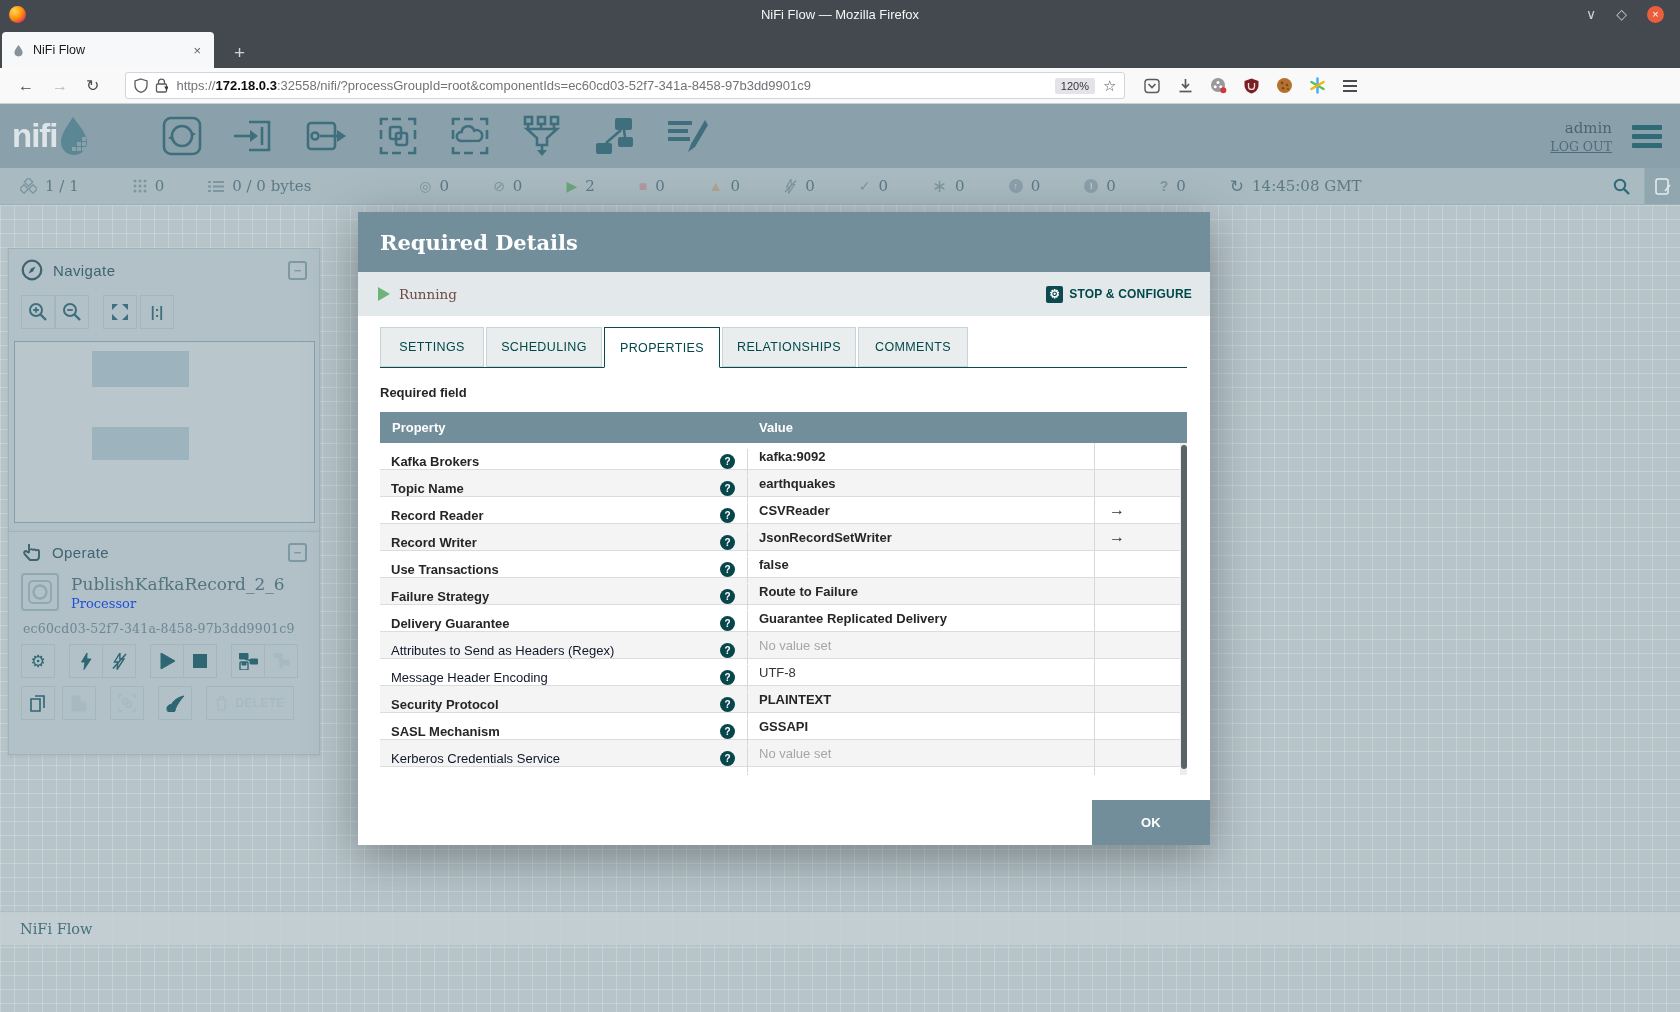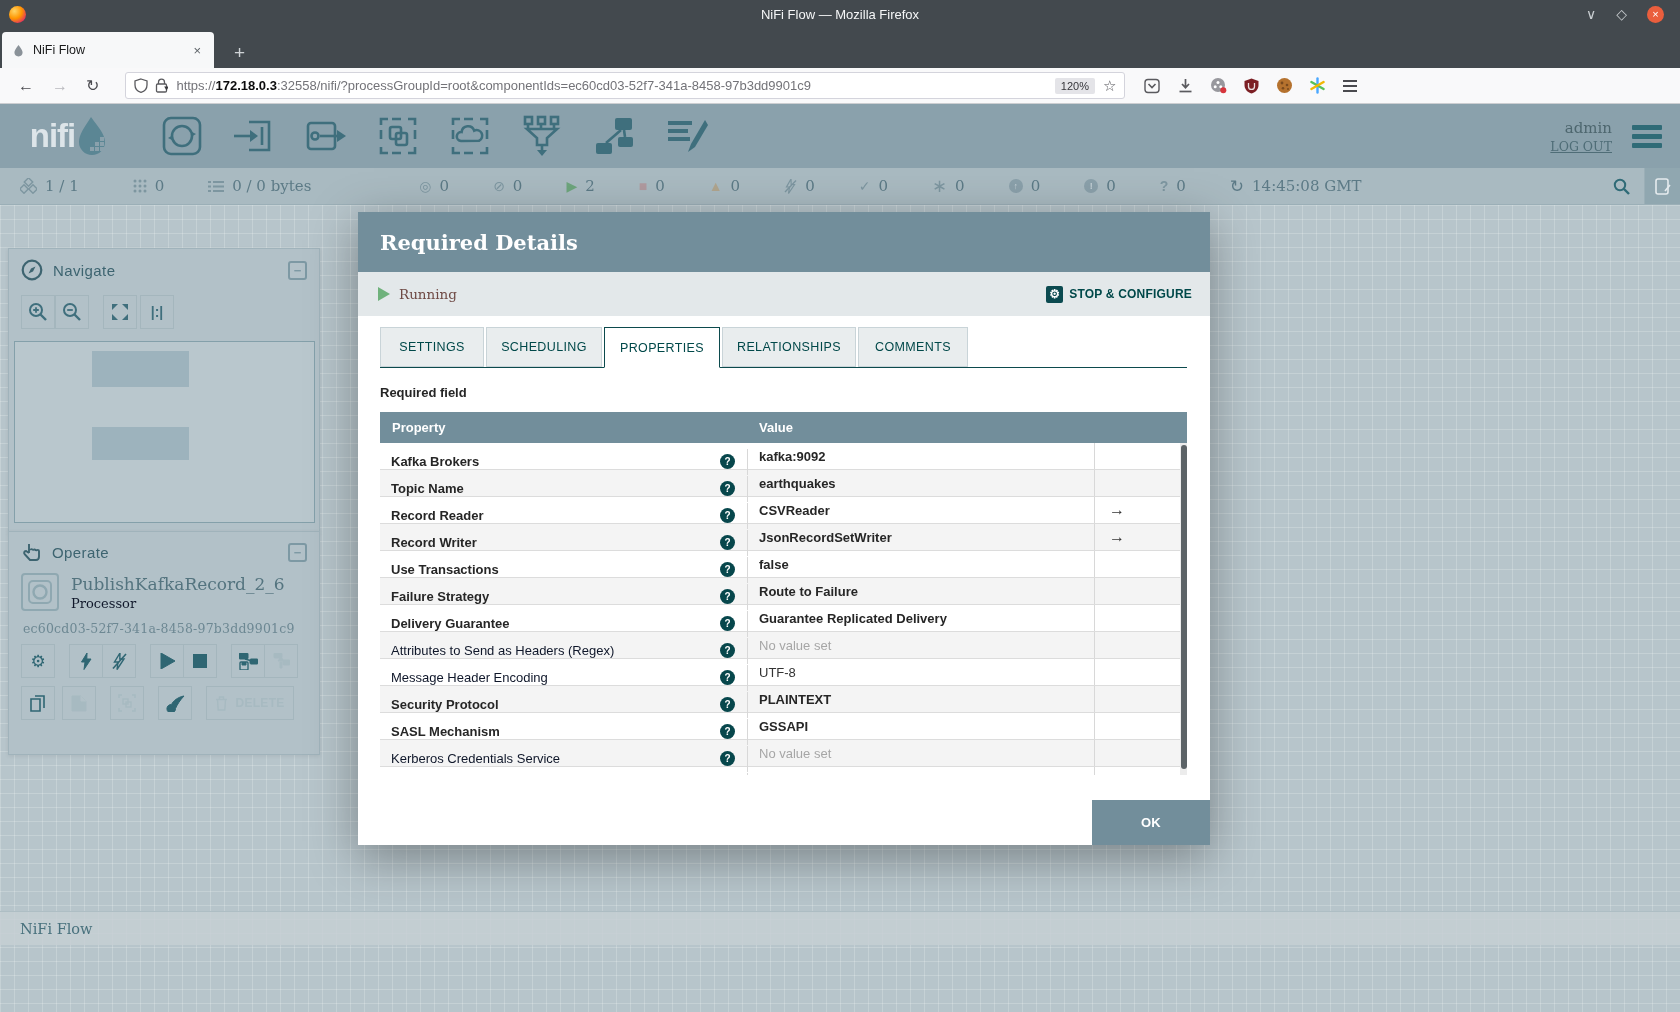--- a/index.html
+++ b/index.html
@@ -36,21 +36,21 @@
   .url-text b { color:#0c0c0d; font-weight:700; }
   .zoom-badge { background:#e4e4e8; border-radius:2px; font-size:11px; color:#35353a; padding:2px 6px; margin:0 8px; }
   .url-star { color:#55555a; font-size:15px; }
   .ff-icons { display:flex; align-items:center; gap:15px; margin-left:18px; }
   .ffi { width:18px; height:18px; display:flex; align-items:center; justify-content:center; }
   .burger { display:flex; flex-direction:column; gap:3px; }
   .burger i { display:block; width:14px; height:2px; background:#4a4a4f; }
 
   
   .nifi-header { position:absolute; left:0; top:104px; width:1680px; height:64px; background:#8aa1ac; display:flex; align-items:center; }
-  .nifi-logo { display:flex; align-items:center; margin-left:12px; width:115px;justify-content:center; }
+  .nifi-logo { display:flex; align-items:center; margin-left:12px; width:115px; }
   .nifi-logo .word { font-size:33px; font-weight:700; color:#dde5e9; letter-spacing:-1px; }
   .comp-toolbar { display:flex; align-items:center; gap:22px; margin-left:30px; }
   .ctool { width:50px; height:50px; display:flex; align-items:center; justify-content:center; }
   .ctool svg { stroke:#3f6f7d; fill:none; stroke-width:2.6; }
   .hdr-right { margin-left:auto; display:flex; align-items:center; padding-right:18px; gap:20px; }
   .who { text-align:right; }
   .who .user { font-size:15px; color:#4d666e; }
   .who .logout { font-size:12.5px; color:#4f6d77; text-decoration:underline; margin-top:2px; }
   .nifi-burger { display:flex; flex-direction:column; gap:4px; }
   .nifi-burger i { width:30px; height:5px; background:#2f6b77; border-radius:1px; }
@@ -87,21 +87,21 @@
   .nav-tools { display:flex; align-items:center; padding:8px 12px 4px 4px; }
   .sqbtn { width:34px; height:34px; border:1px solid #a4b6bd; display:flex; align-items:center; justify-content:center;
     color:#3f6f7d; font-weight:700; }
   .minimap { margin:8px 4px 12px 5px; height:182px; border:1px solid #84a0aa; background:#b9c7cd; position:relative; }
   .mm-rect { position:absolute; background:#9db3bd; }
 
   .op-card { padding:4px 12px 0 12px; display:flex; align-items:center; }
   .op-icon { width:38px; height:38px; border:2px solid #8fa8b1; border-radius:4px; display:flex; align-items:center; justify-content:center; }
   .op-meta { margin-left:12px; }
   .op-name { font-family:"DejaVu Serif", serif; font-size:17px; color:#54747f; }
-  .op-type { font-family:"DejaVu Serif", serif; font-size:13px; color:#0f172a; margin-top:2px; }
+  .op-type { font-family:"DejaVu Serif", serif; font-size:13px; color:#1d4ed8; margin-top:2px; }
   .op-id { font-family:"DejaVu Serif", serif; font-size:12.5px; color:#6d8893; padding:10px 12px 8px 14px; letter-spacing:.2px; }
   .op-row { display:flex; align-items:center; padding:0 12px 8px 12px; gap:14px; }
   .op-row .grp { display:flex; }
   .obtn { width:34px; height:34px; border:1px solid #a4b6bd; display:flex; align-items:center; justify-content:center;
     color:#2f6673; font-size:17px; }
   .obtn svg { fill:#2f6673; stroke:#2f6673; }
   .obtn.dis { color:#a7bac1; }
   .obtn.dis svg { fill:#a7bac1; stroke:#a7bac1; }
   .obtn.del { width:88px; gap:7px; font-size:12px; font-weight:700; color:#a7bac1; letter-spacing:.3px; }
 

